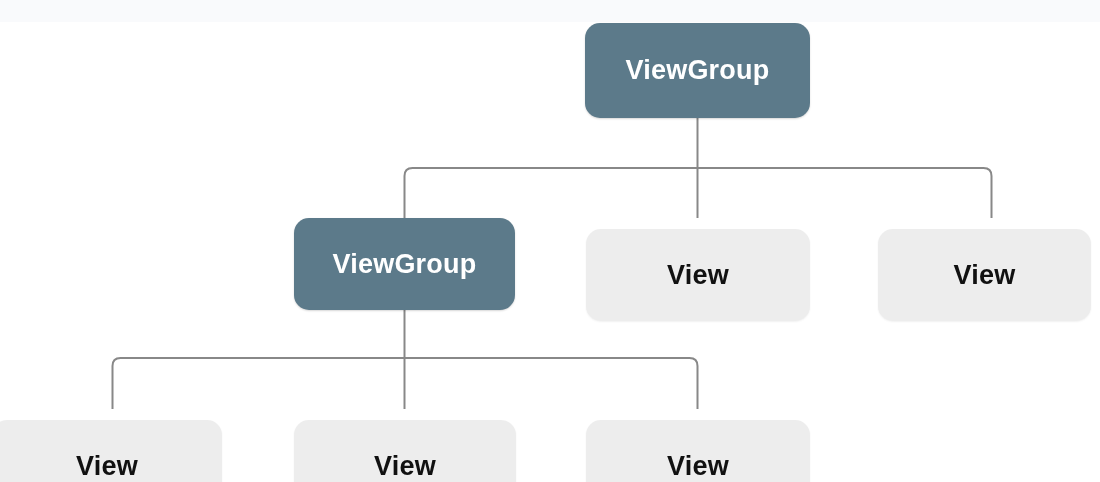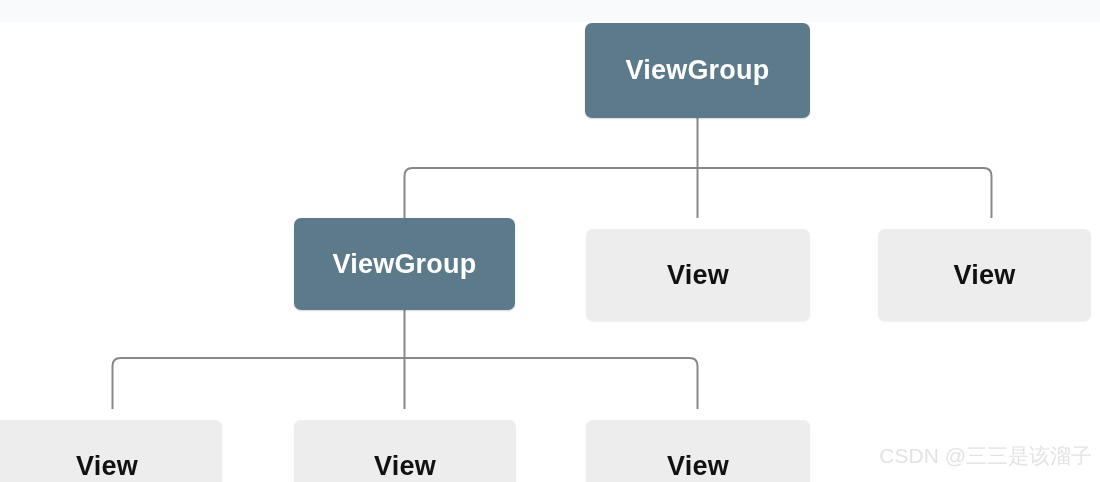--- a/index.html
+++ b/index.html
@@ -31,21 +31,21 @@
     top: 0;
     width: 1100px;
     height: 482px;
   }
   .node {
     position: absolute;
     box-sizing: border-box;
     display: flex;
     align-items: center;
     justify-content: center;
-    border-radius: 7px;
+    border-radius: 15px;
     font-weight: bold;
     font-size: 27px;
     letter-spacing: 0.2px;
     white-space: nowrap;
   }
   .node.group {
     background: #5c7a8a;
     color: #ffffff;
     box-shadow: 0 1px 2px rgba(0,0,0,0.16);
   }
@@ -110,15 +110,14 @@
   </div>
 
   <div class="node view" style="left:294px; top:409px; width:222px; height:92px;">
     <span>View</span>
   </div>
 
   <div class="node view" style="left:586px; top:409px; width:224px; height:92px;">
     <span>View</span>
   </div>
 
-  <div class="watermark">CSDN @三三是该溜子</div>
 
 </div>
 
 </body></html>

